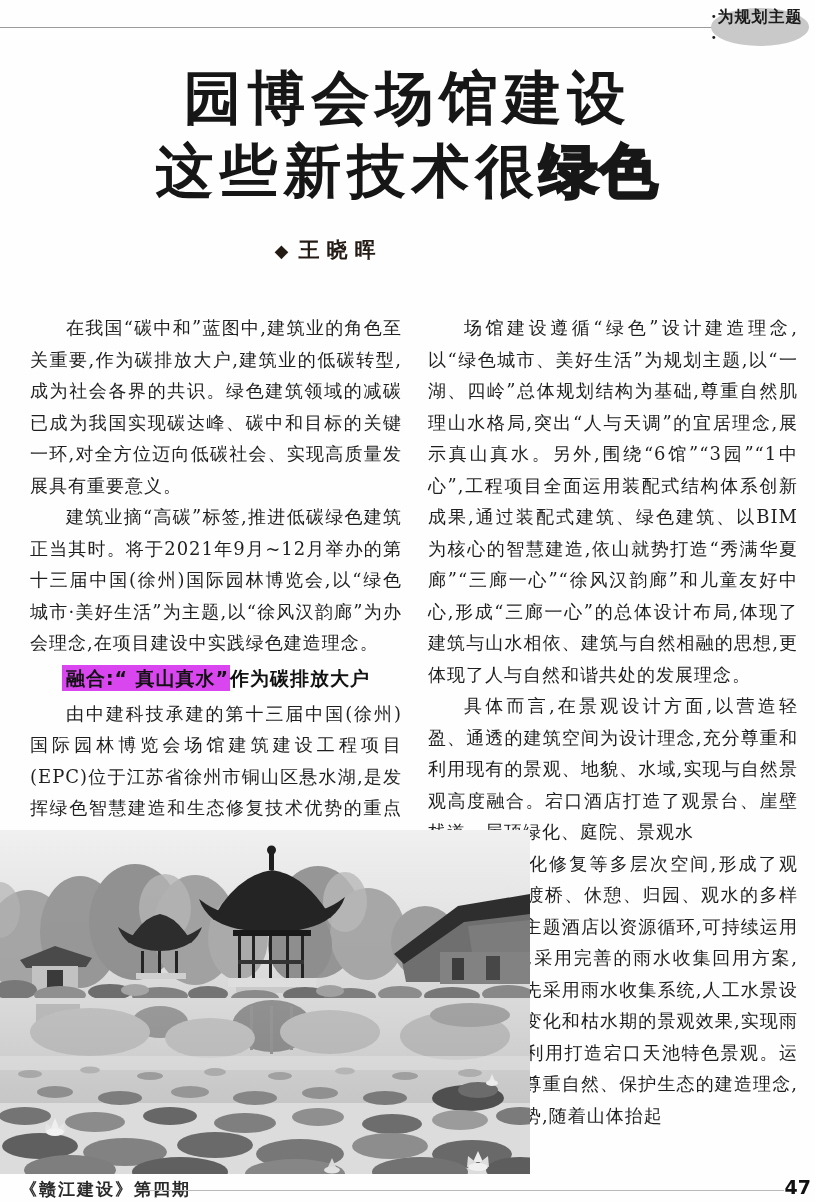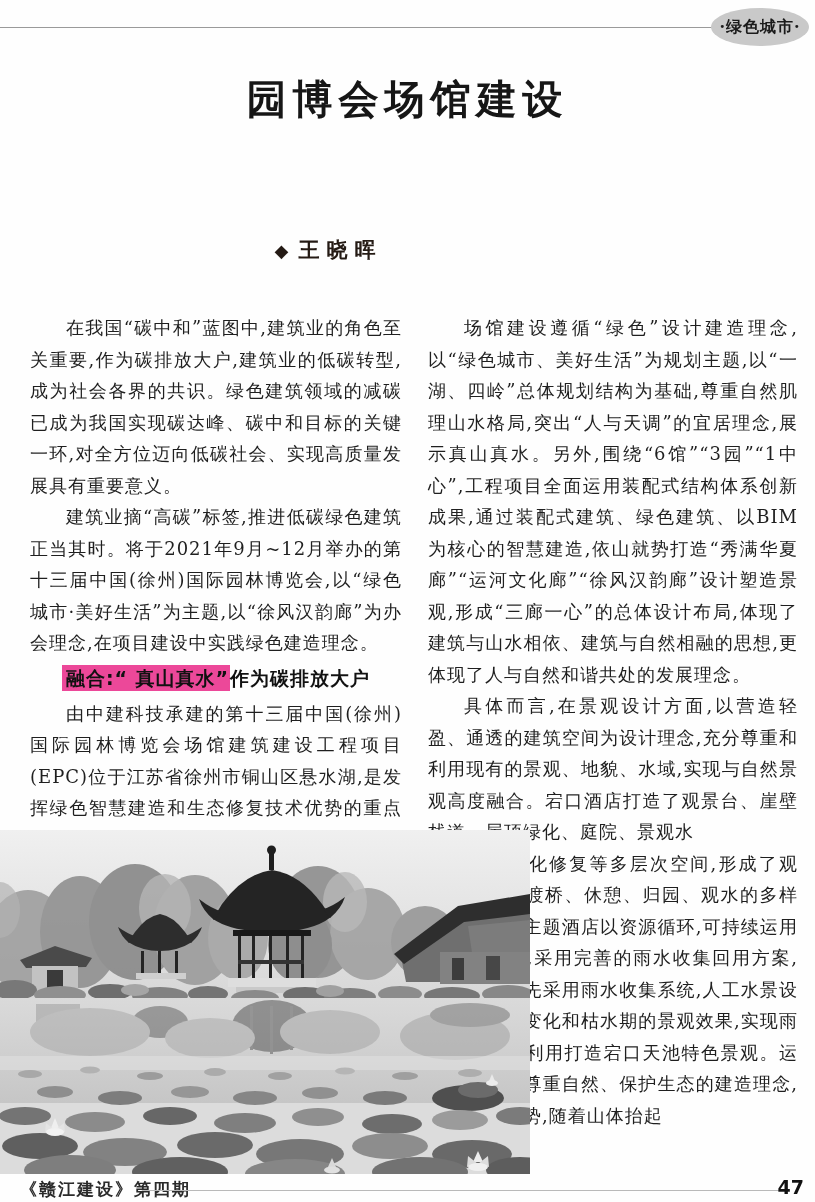--- a/index.html
+++ b/index.html
@@ -26,21 +26,21 @@
     font-size:16px;font-weight:bold;color:#1b1b1b;
     letter-spacing:1px;
   }
   
   .title{
     position:absolute;top:62px;left:0;width:815px;
     text-align:center;
     font-weight:900;
     line-height:73px;
     letter-spacing:6px;
-    font-size:40px;
+    font-size:58px;
     color:#161616;
   }
   .title .bubble{
     font-family:"DejaVu Sans", sans-serif;
     color:#c6c6c6;
     -webkit-text-stroke:3px #171717;
     letter-spacing:2px;
   }
   .author{
     position:absolute;top:236px;left:0;width:657px;
@@ -67,71 +67,72 @@
     text-align:center;
     font-family:"DejaVu Sans", sans-serif;
     font-weight:bold;
     font-size:19px;
     letter-spacing:1px;
     margin:4px 0 5px 0;
     text-indent:0;
     line-height:30px;
     color:#111;
   }
-  .section-heading .hl{background:#ec4899;padding:2px 1px 2px 4px;}
+  .section-heading .hl{background:#d946ef;padding:2px 1px 2px 4px;}
   .narrow{margin-left:114px;text-indent:0;}
   
   .photo{
     position:absolute;left:0;top:830px;width:530px;height:344px;
     background:#dcdcdc;
   }
   .photo svg{display:block;}
   
   .footer-journal{
     position:absolute;left:20px;top:1178px;
     font-size:17px;letter-spacing:2px;color:#2a2a2a;
     font-weight:bold;
   }
   .footer-rule{
     position:absolute;left:142px;top:1190px;width:642px;height:1px;
     background:#b9b9b9;
   }
   .footer-page{
-    position:absolute;right:11px;top:1176px;
+    position:absolute;right:4px;top:1176px;
     font-family:"DejaVu Sans", sans-serif;
     font-size:19px;font-weight:bold;color:#111;
   }
 </style>
 </head>
 <body>
 
 <div class="page">
 
   <div class="header-rule"></div>
   <div class="badge">
-    <span>·绿色城市·</span>
+    <span>·为规划主题·</span>
   </div>
 
   <div class="title">
     <div>园博会场馆建设</div>
+    <div><span>这些新技术很</span><span class="bubble">绿色</span></div>
   </div>
 
   <div class="author">
     <span class="diamond">◆</span><span>王晓晖</span>
   </div>
 
   <div class="col left-col">
     <p>在我国“碳中和”蓝图中,建筑业的角色至关重要,作为碳排放大户,建筑业的低碳转型,成为社会各界的共识。绿色建筑领域的减碳已成为我国实现碳达峰、碳中和目标的关键一环,对全方位迈向低碳社会、实现高质量发展具有重要意义。</p>
     <p>建筑业摘“高碳”标签,推进低碳绿色建筑正当其时。将于2021年9月~12月举办的第十三届中国(徐州)国际园林博览会,以“绿色城市·美好生活”为主题,以“徐风汉韵廊”为办会理念,在项目建设中实践绿色建造理念。</p>
     <div class="section-heading"><span class="hl">融合:“ 真山真水”</span><span>作为碳排放大户</span></div>
     <p>由中建科技承建的第十三届中国(徐州)国际园林博览会场馆建筑建设工程项目(EPC)位于江苏省徐州市铜山区悬水湖,是发挥绿色智慧建造和生态修复技术优势的重点工程项目。其场馆建设充分结合绿色建造理念,运用绿色可持续的建筑技术、建筑</p>
   </div>
 
   <div class="col right-col">
-    <p>场馆建设遵循“绿色”设计建造理念,以“绿色城市、美好生活”为规划主题,以“一湖、四岭”总体规划结构为基础,尊重自然肌理山水格局,突出“人与天调”的宜居理念,展示真山真水。另外,围绕“6馆”“3园”“1中心”,工程项目全面运用装配式结构体系创新成果,通过装配式建筑、绿色建筑、以BIM为核心的智慧建造,依山就势打造“秀满华夏廊”“运河文化廊”“徐风汉韵廊”设计塑造景观,形成“三廊一心”的总体设计布局,体现了建筑与山水相依、建筑与自然相融的思想,更体现了人与自然和谐共处的发展理念。</p>
+    <p>场馆建设遵循“绿色”设计建造理念,以“绿色城市、美好生活”为规划主题,以“一湖、四岭”总体规划结构为基础,尊重自然肌理山水格局,突出“人与天调”的宜居理念,展示真山真水。另外,围绕“6馆”“3园”“1中心”,工程项目全面运用装配式结构体系创新成果,通过装配式建筑、绿色建筑、以BIM为核心的智慧建造,依山就势打造“秀满华夏廊”“三廊一心”“徐风汉韵廊”和儿童友好中心,形成“三廊一心”的总体设计布局,体现了建筑与山水相依、建筑与自然相融的思想,更体现了人与自然和谐共处的发展理念。</p>
     <p>具体而言,在景观设计方面,以营造轻盈、通透的建筑空间为设计理念,充分尊重和利用现有的景观、地貌、水域,实现与自然景观高度融合。宕口酒店打造了观景台、崖壁栈道、屋顶绿化、庭院、景观水</p>
     <p class="no-indent narrow">面、宕口绿化修复等多层次空间,形成了观景、攀山、渡桥、休憩、归园、观水的多样空间体验。主题酒店以资源循环,可持续运用为设计理念,采用完善的雨水收集回用方案,水景补水优先采用雨水收集系统,人工水景设计考虑季节变化和枯水期的景观效果,实现雨水资源综合利用打造宕口天池特色景观。运营中心依照尊重自然、保护生态的建造理念,建筑依山傍势,随着山体抬起</p>
   </div>
 
   <div class="photo">
     <svg width="530" height="344" viewBox="0 0 530 344" xmlns="http://www.w3.org/2000/svg">
       <defs>
         <linearGradient id="sky" x1="0" y1="0" x2="0" y2="1">
           <stop offset="0" stop-color="#f0f0f0"></stop>
             <stop offset="1" stop-color="#d7d7d7"></stop>

